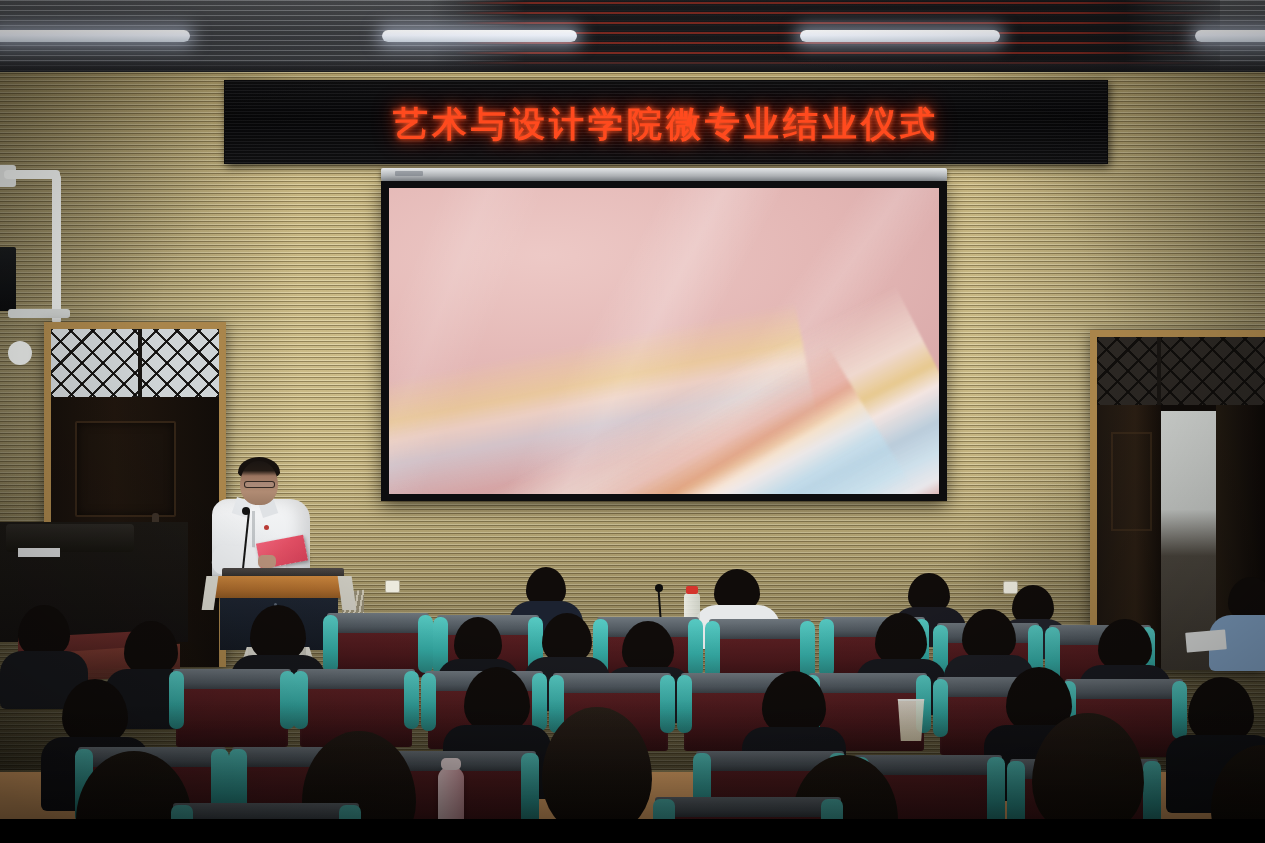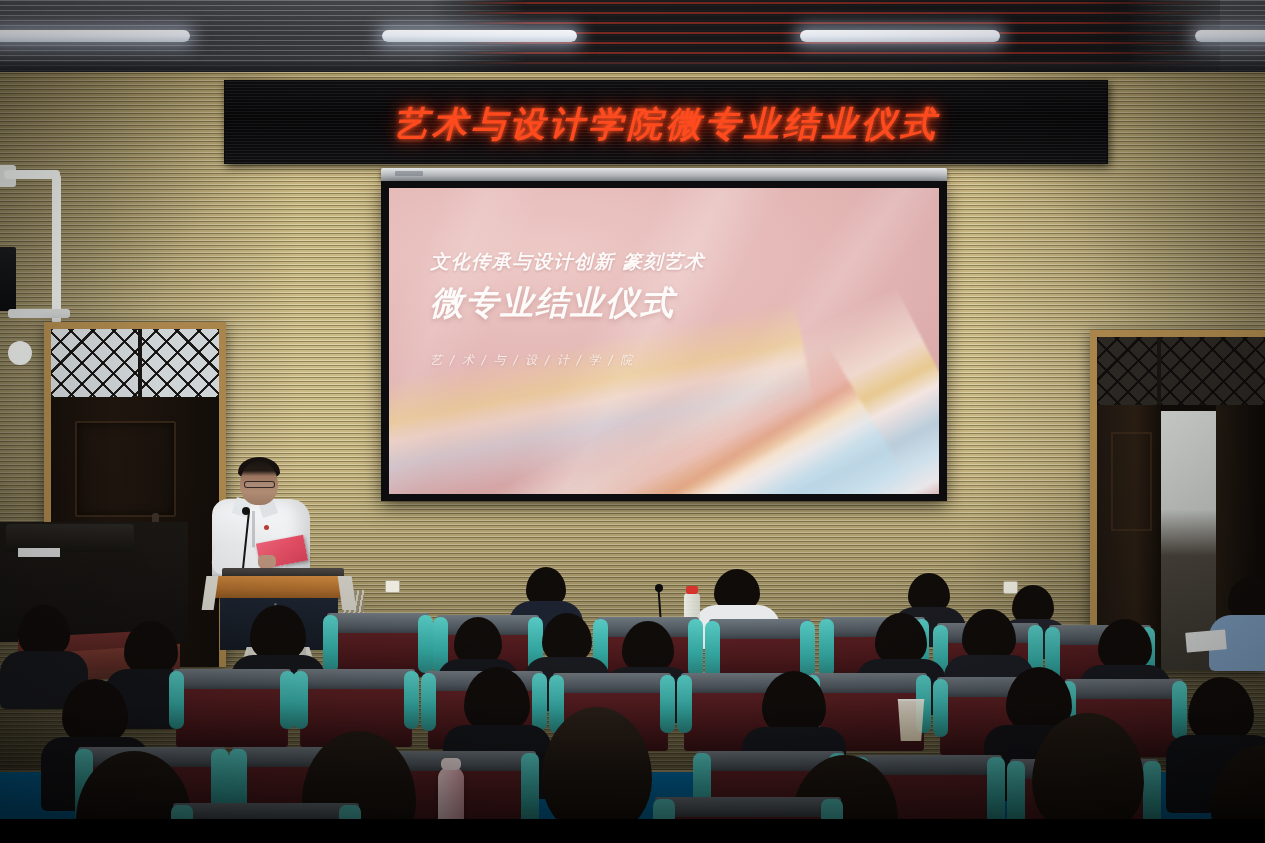--- a/index.html
+++ b/index.html
@@ -1,22 +1,21 @@
 <!DOCTYPE html>
 <html lang="zh"><head>
 <meta charset="utf-8">
 <title>Auditorium Ceremony Photo</title>
 <style>
   html,body{margin:0;padding:0;background:#000;}
   *{box-sizing:border-box;}
   .stage{
     position:relative;width:1265px;height:819px;overflow:hidden;
     font-family:"Liberation Sans","DejaVu Sans",sans-serif;
-    background:#0369a1;
-    font-style:italic;
+    background:#fdba74;
   }
 
   
   .ceiling{
     position:absolute;left:0;top:0;width:1265px;height:78px;
     background:
       repeating-linear-gradient(to bottom,
         rgba(255,255,255,.14) 0px, rgba(255,255,255,.14) 1px,
         rgba(0,0,0,.30) 1px, rgba(0,0,0,.30) 5px),
       linear-gradient(to bottom,#6e7074 0%,#585b60 40%,#4a4d52 100%);
@@ -482,25 +481,20 @@
 
   <div class="screen-housing">
     <div class="hsign"></div>
   </div>
   <div class="screen-frame">
     <div class="slide">
       <div class="silk"></div>
       <div class="wave3"></div>
       <div class="wave"></div>
       <div class="wave2"></div>
-      <div class="slide-text">
-        <div class="slide-sub1">文化传承与设计创新  篆刻艺术</div>
-        <div class="slide-title">微专业结业仪式</div>
-        <div class="slide-dept">艺 / 术 / 与 / 设 / 计 / 学 / 院</div>
-      </div>
     </div>
   </div>
 
   <div class="wall-arm">
     <div class="arm-plate"></div>
     <div class="arm-h"></div>
     <div class="arm-v"></div>
     <div class="arm-monitor"></div>
     <div class="arm-base"></div>
     <div class="arm-knob"></div>

